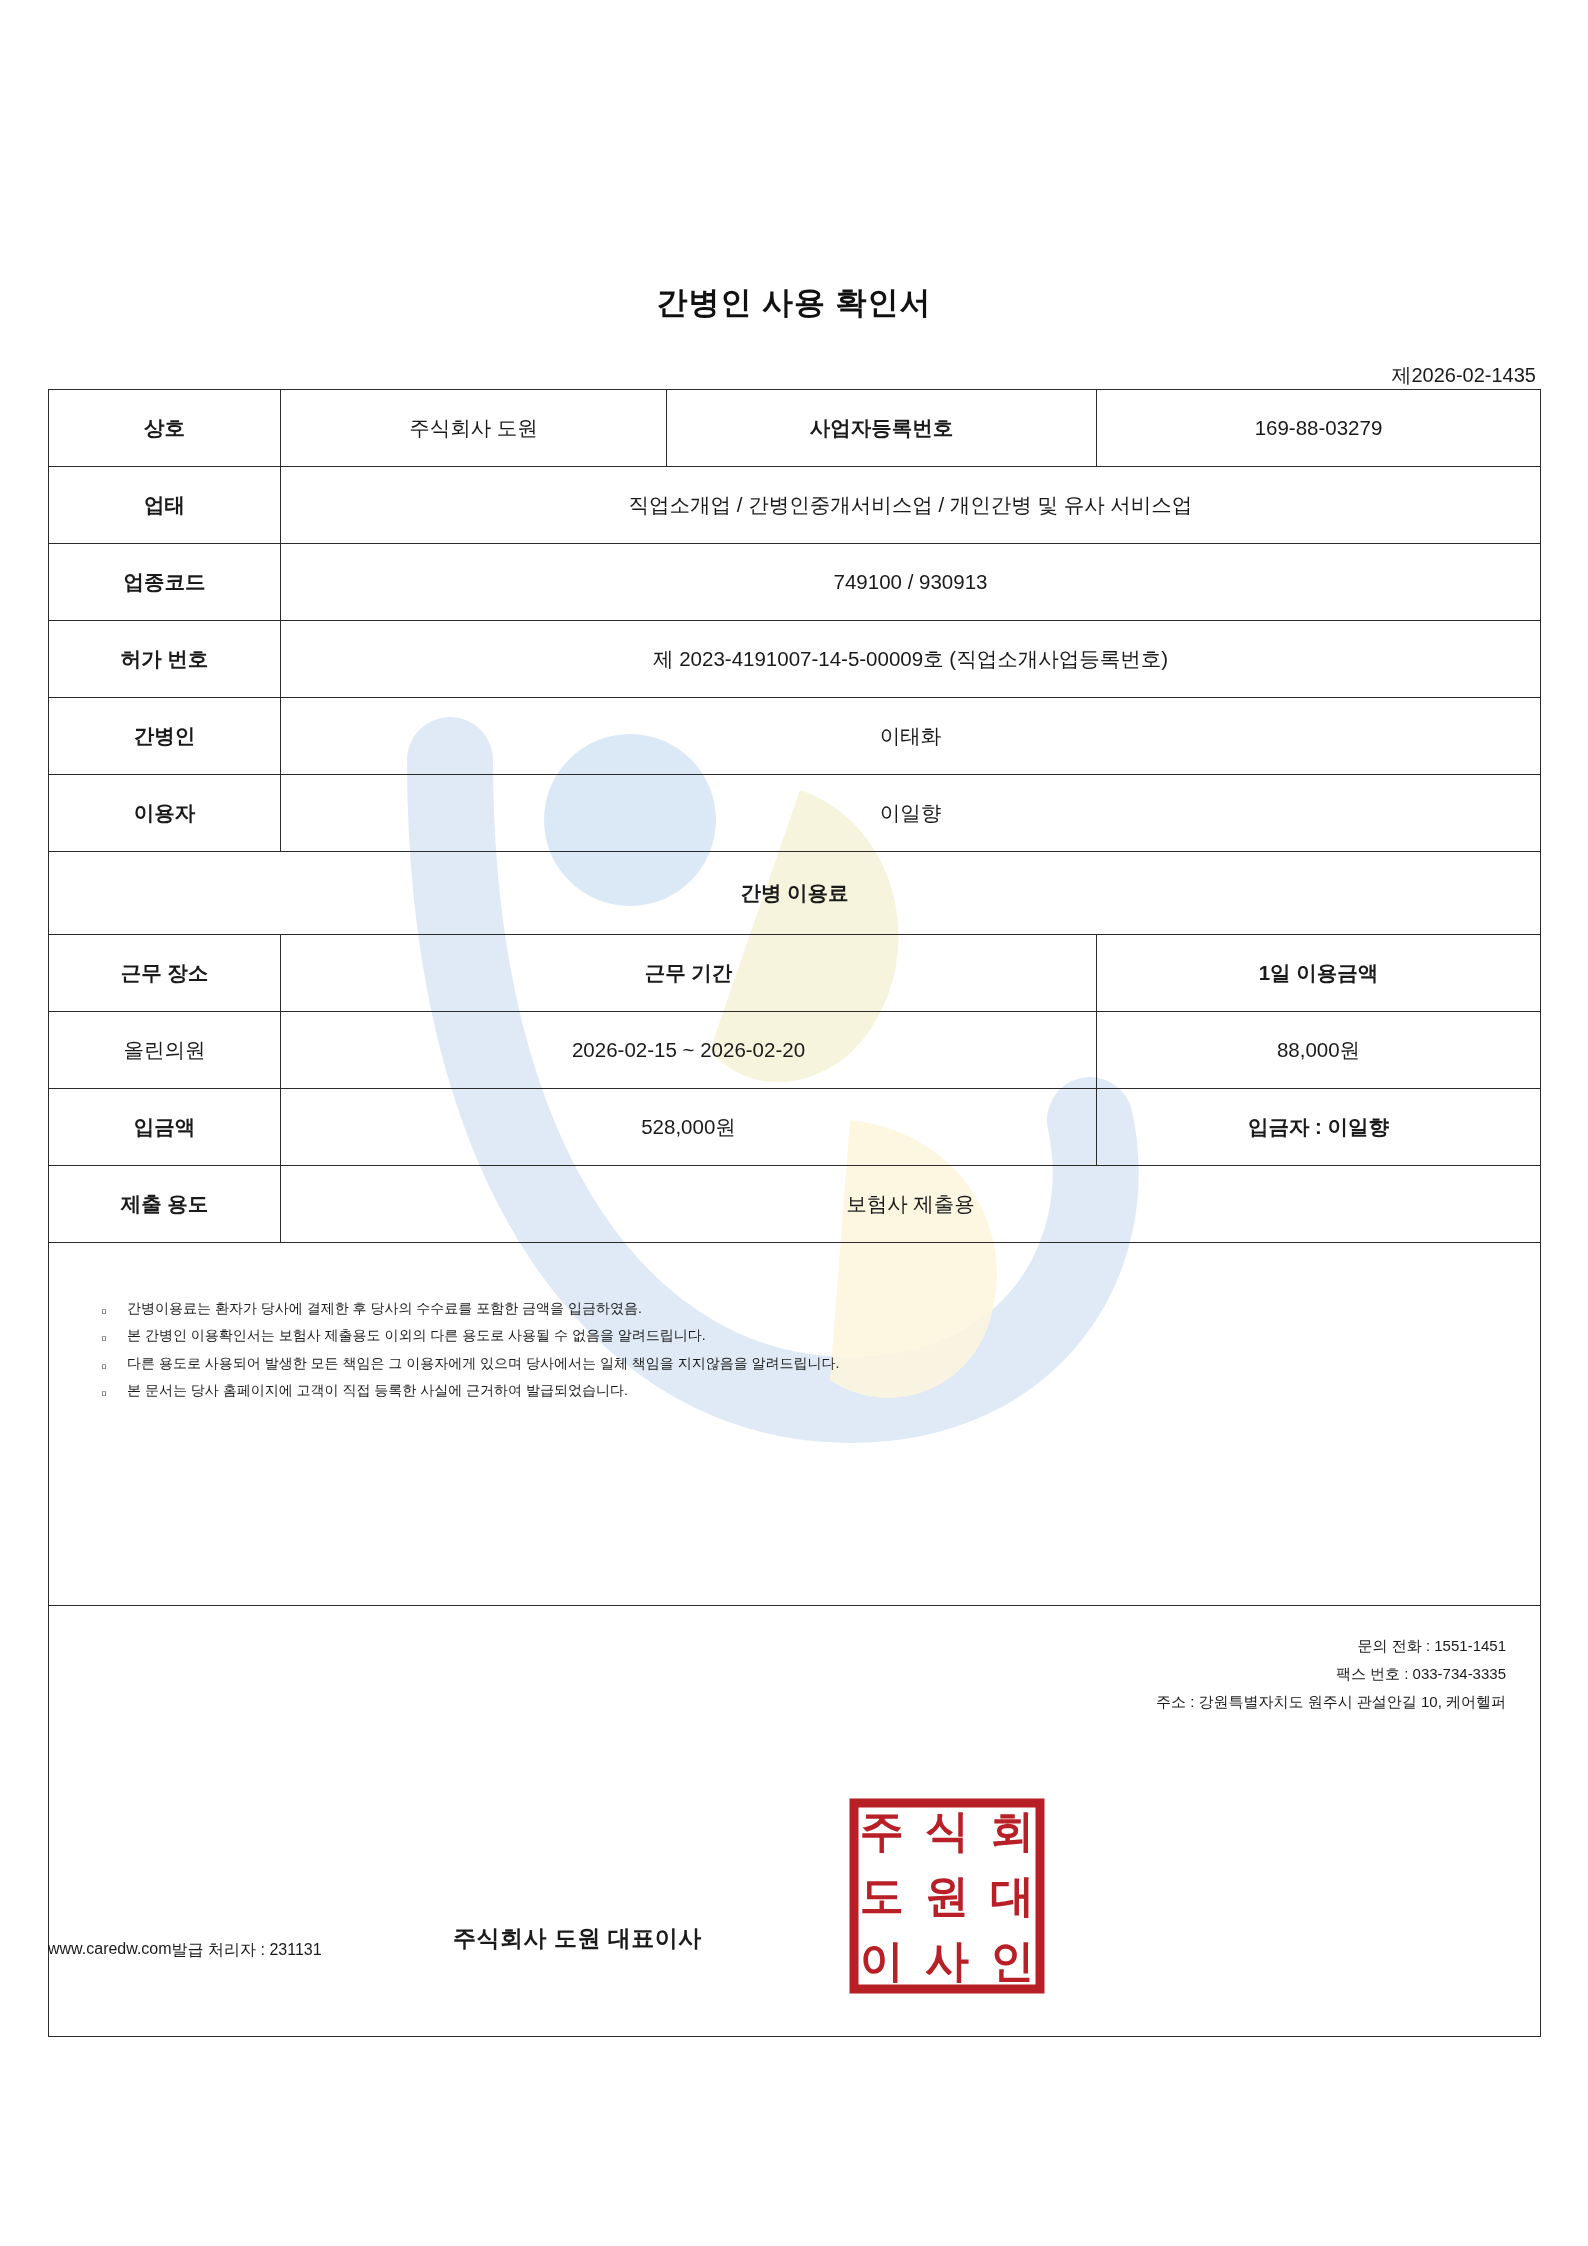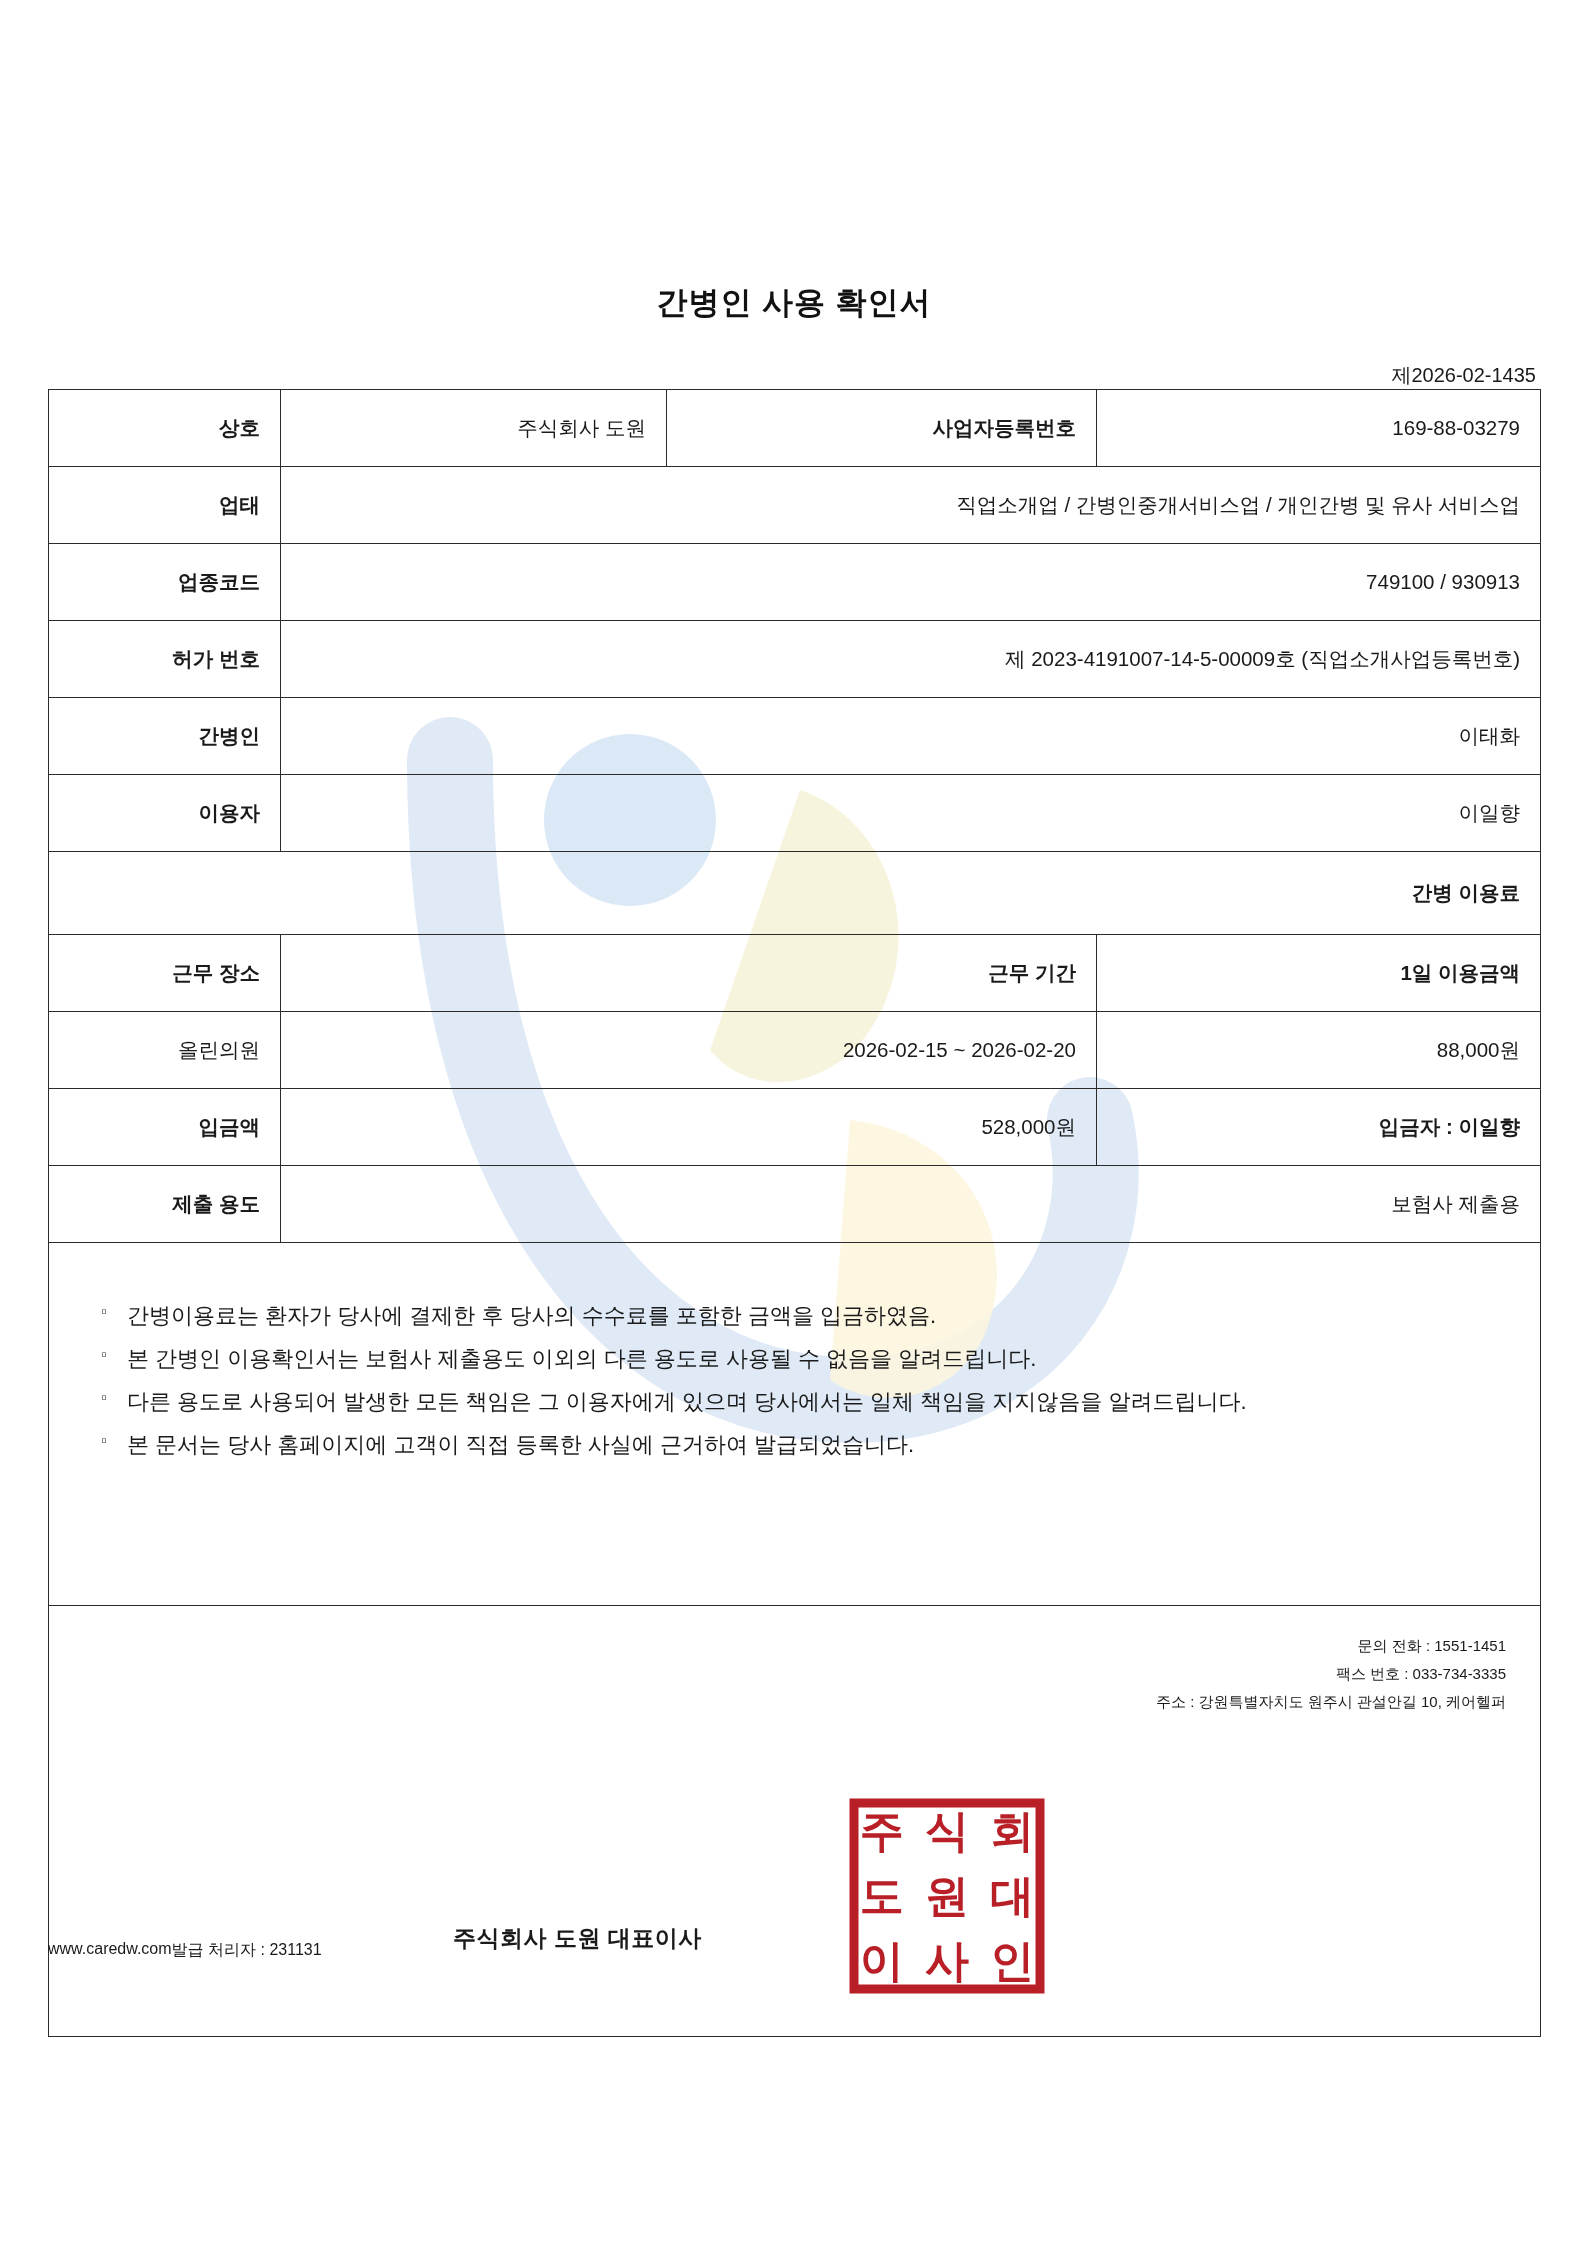--- a/index.html
+++ b/index.html
@@ -63,23 +63,23 @@
   table.main {
     width: 1492px;
     border-collapse: collapse;
     table-layout: fixed;
     background: transparent;
   }
   table.main td {
     border: 1.5px solid #2b2b2b;
     height: 68px;
     font-size: 20.5px;
-    text-align: right;
+    text-align: center;
     vertical-align: middle;
-    padding: 4px 20px;
+    padding: 4px 3px;
     background: transparent;
   }
   td.label {
     font-weight: bold;
     font-size: 20.5px;
     width: 232px;
   }
   td.value {
     font-weight: normal;
   }
@@ -101,21 +101,21 @@
     text-align: left !important;
     vertical-align: top !important;
     padding: 52px 0 0 0 !important;
   }
   ul.notes {
     list-style: none;
     margin: 0;
     padding: 0 0 0 52px;
   }
   ul.notes li {
-    font-size: 22px;
+    font-size: 14px;
     line-height: 1.95;
     position: relative;
     padding-left: 26px;
     color: #1a1a1a;
   }
   ul.notes li::before {
     content: "▫";
     position: absolute;
     left: 0;
     top: 0;

